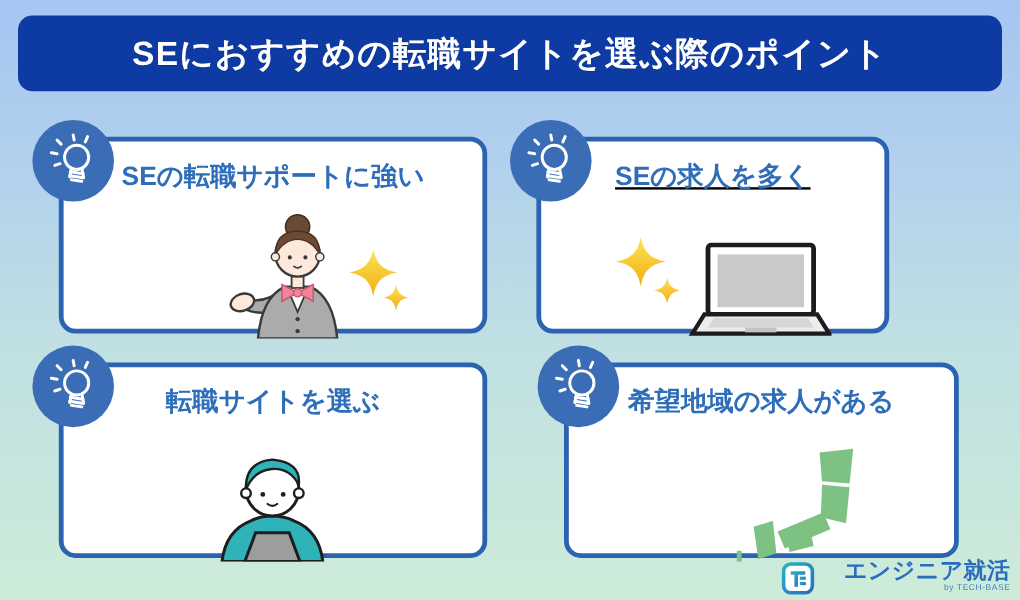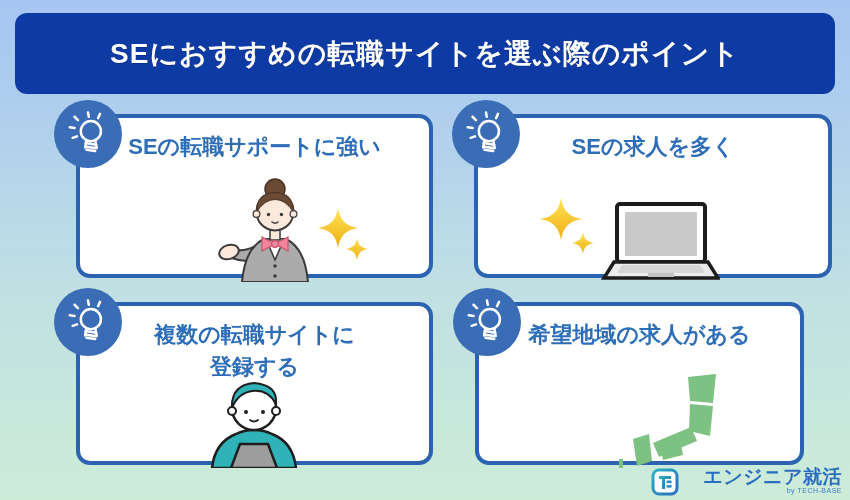--- a/index.html
+++ b/index.html
@@ -9,45 +9,44 @@
   .canvas {
     position: relative;
     width: 850px; height: 500px;
     overflow: hidden;
     background: linear-gradient(180deg, #a6c5f2 0%, #b2d2ec 30%, #bfdfe4 55%, #cdecd8 100%);
   }
 
   .title-banner {
     position: absolute;
     left: 15px; top: 13px;
-    width: 820px; height: 81px;
+    width: 820px; height: 63px;
     background: #0e3aa3;
     border-radius: 12px;
     display: flex; align-items: center; justify-content: center;
   }
   .title-banner span {
     color: #ffffff;
     font-size: 28px;
     font-weight: bold;
     letter-spacing: 1px;
     text-shadow: 0 1px 0 rgba(0,0,0,.15);
     white-space: nowrap;
   }
 
   .card {
     position: absolute;
     background: #ffffff;
     border: 4px solid #2b63b0;
     border-radius: 14px;
-    margin-left: 27px;
   }
   .card-1 { left: 49px;  top: 114px; width: 357px; height: 164px; }
-  .card-2 { left: 447px; top: 114px; width: 358px; height: 164px; }
+  .card-2 { left: 447px; top: 114px; width: 294px; height: 164px; text-decoration: underline; }
   .card-3 { left: 49px;  top: 302px; width: 357px; height: 163px; }
-  .card-4 { left: 448px; top: 302px; width: 329px; height: 163px; }
+  .card-4 { left: 470px; top: 302px; width: 329px; height: 163px; }
 
   .card-text {
     margin-top: 13px;
     text-align: center;
     color: #2e6db8;
     font-weight: bold;
     font-size: 22px;
     line-height: 1.45;
   }
 
@@ -194,22 +193,21 @@
     </span>
   </div>
 
   <div class="card card-3">
     <div class="bulb-badge">
       <svg width="46" height="46" viewBox="0 0 48 48">
           <use href="#bulb"></use>
         </svg>
     </div>
     <div class="card-text">
-      <div>複数の転職サイトに</div>
-      <div>登録する</div>
+      <div>転職サイトを選ぶ</div>
     </div>
     <svg class="illus illus-person" width="112" height="92" viewBox="0 0 112 92">
 
       <path d="M14 92 Q17 66 38 58 Q46 54 56 54 Q66 54 74 58 Q95 66 98 92 Z" fill="#2fb3b8" stroke="#1e1e1e" stroke-width="2.5"></path>
 
       <circle cx="56" cy="32" r="22" fill="#ffffff" stroke="#1e1e1e" stroke-width="2.5"></circle>
       <path d="M34 32 Q33 9 56 7 Q80 9 78 28 Q70 13 54 15 Q40 17 34 32 Z" fill="#2fb3b8" stroke="#1e1e1e" stroke-width="2"></path>
       <circle cx="34" cy="35" r="4" fill="#ffffff" stroke="#1e1e1e" stroke-width="2"></circle>
       <circle cx="78" cy="35" r="4" fill="#ffffff" stroke="#1e1e1e" stroke-width="2"></circle>
       <circle cx="48" cy="36" r="2" fill="#1e1e1e"></circle>

